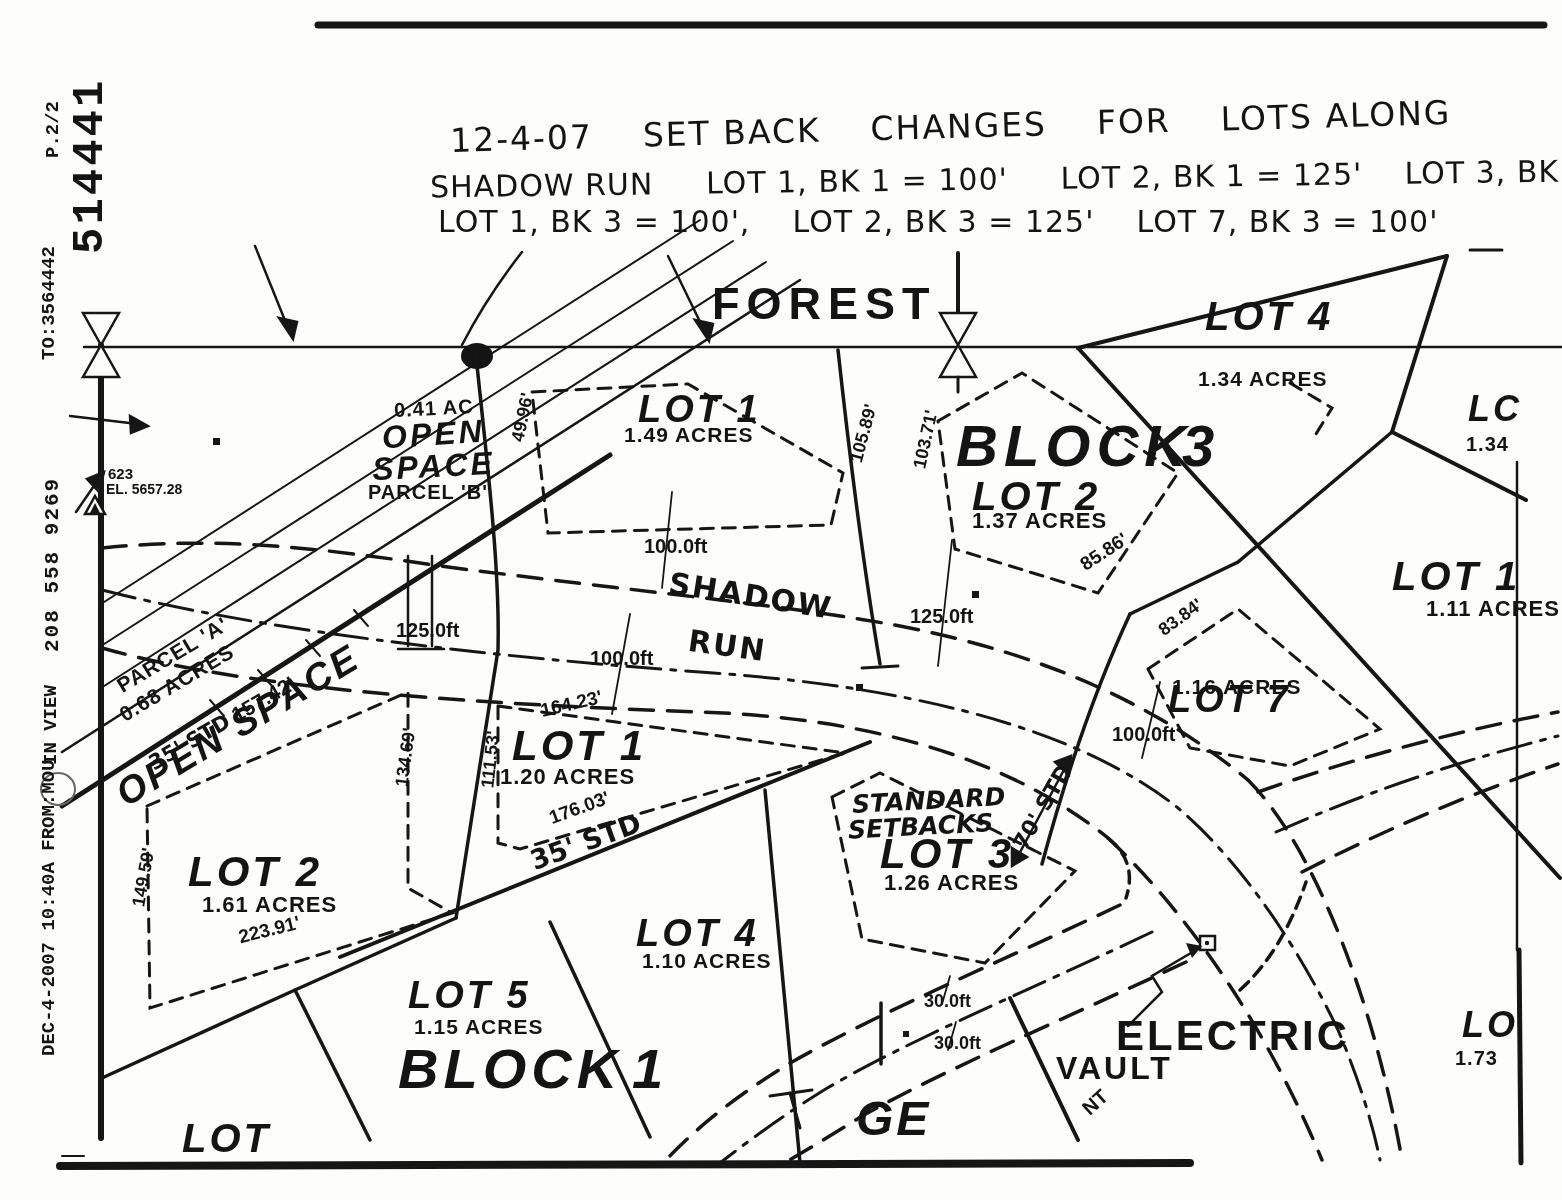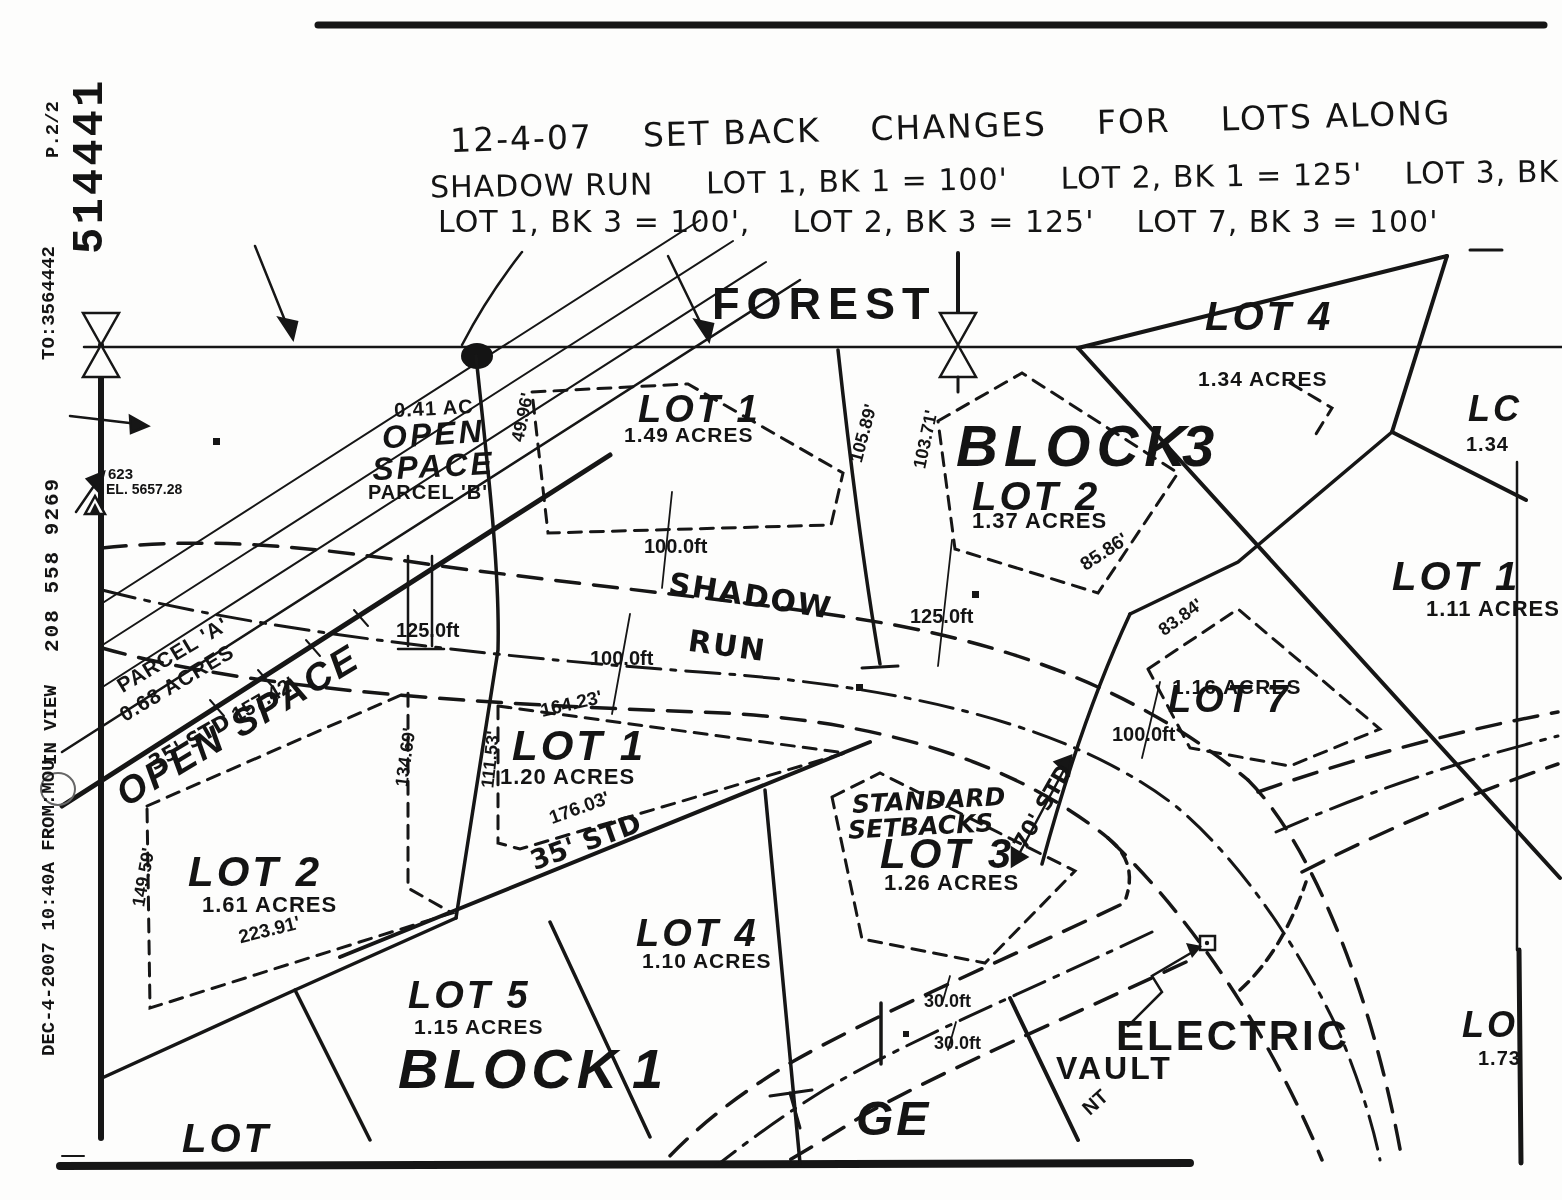--- a/index.html
+++ b/index.html
@@ -224,21 +224,21 @@
   <div class="lbl ac" style="left:642px;top:950px;font-size:21px;">1.10 ACRES</div>
   <div class="lbl lot" style="left:408px;top:976px;font-size:38px;">LOT 5</div>
   <div class="lbl ac" style="left:414px;top:1016px;font-size:21px;">1.15 ACRES</div>
   <div class="lbl lot" style="left:398px;top:1040px;font-size:56px;letter-spacing:5px;">BLOCK</div>
   <div class="lbl lot" style="left:632px;top:1040px;font-size:56px;">1</div>
 
   <div class="lbl plain" style="left:1116px;top:1014px;font-size:42px;letter-spacing:3px;">ELECTRIC</div>
   <div class="lbl plain" style="left:1056px;top:1052px;font-size:32px;letter-spacing:3px;">VAULT</div>
 
   <div class="lbl lot" style="left:1462px;top:1006px;font-size:36px;">LO</div>
-  <div class="lbl ac" style="left:1455px;top:1048px;font-size:20px;margin-left:23px;">1.73</div>
+  <div class="lbl ac" style="left:1455px;top:1048px;font-size:20px;">1.73</div>
 
   <div class="lbl dim" style="left:108px;top:466px;font-size:15px;">623</div>
   <div class="lbl dim" style="left:106px;top:482px;font-size:14px;">EL. 5657.28</div>
 
   <div class="lbl dim" style="left:498px;top:408px;font-size:18px;transform:rotate(-78deg);">49.96'</div>
   <div class="lbl dim" style="left:834px;top:424px;font-size:18px;transform:rotate(-75deg);">105.89'</div>
   <div class="lbl dim" style="left:896px;top:430px;font-size:18px;transform:rotate(-78deg);">103.71'</div>
   <div class="lbl dim" style="left:1078px;top:542px;font-size:19px;transform:rotate(-33deg);">85.86'</div>
   <div class="lbl dim" style="left:644px;top:536px;font-size:20px;">100.0ft</div>
   <div class="lbl dim" style="left:396px;top:620px;font-size:20px;">125.0ft</div>

